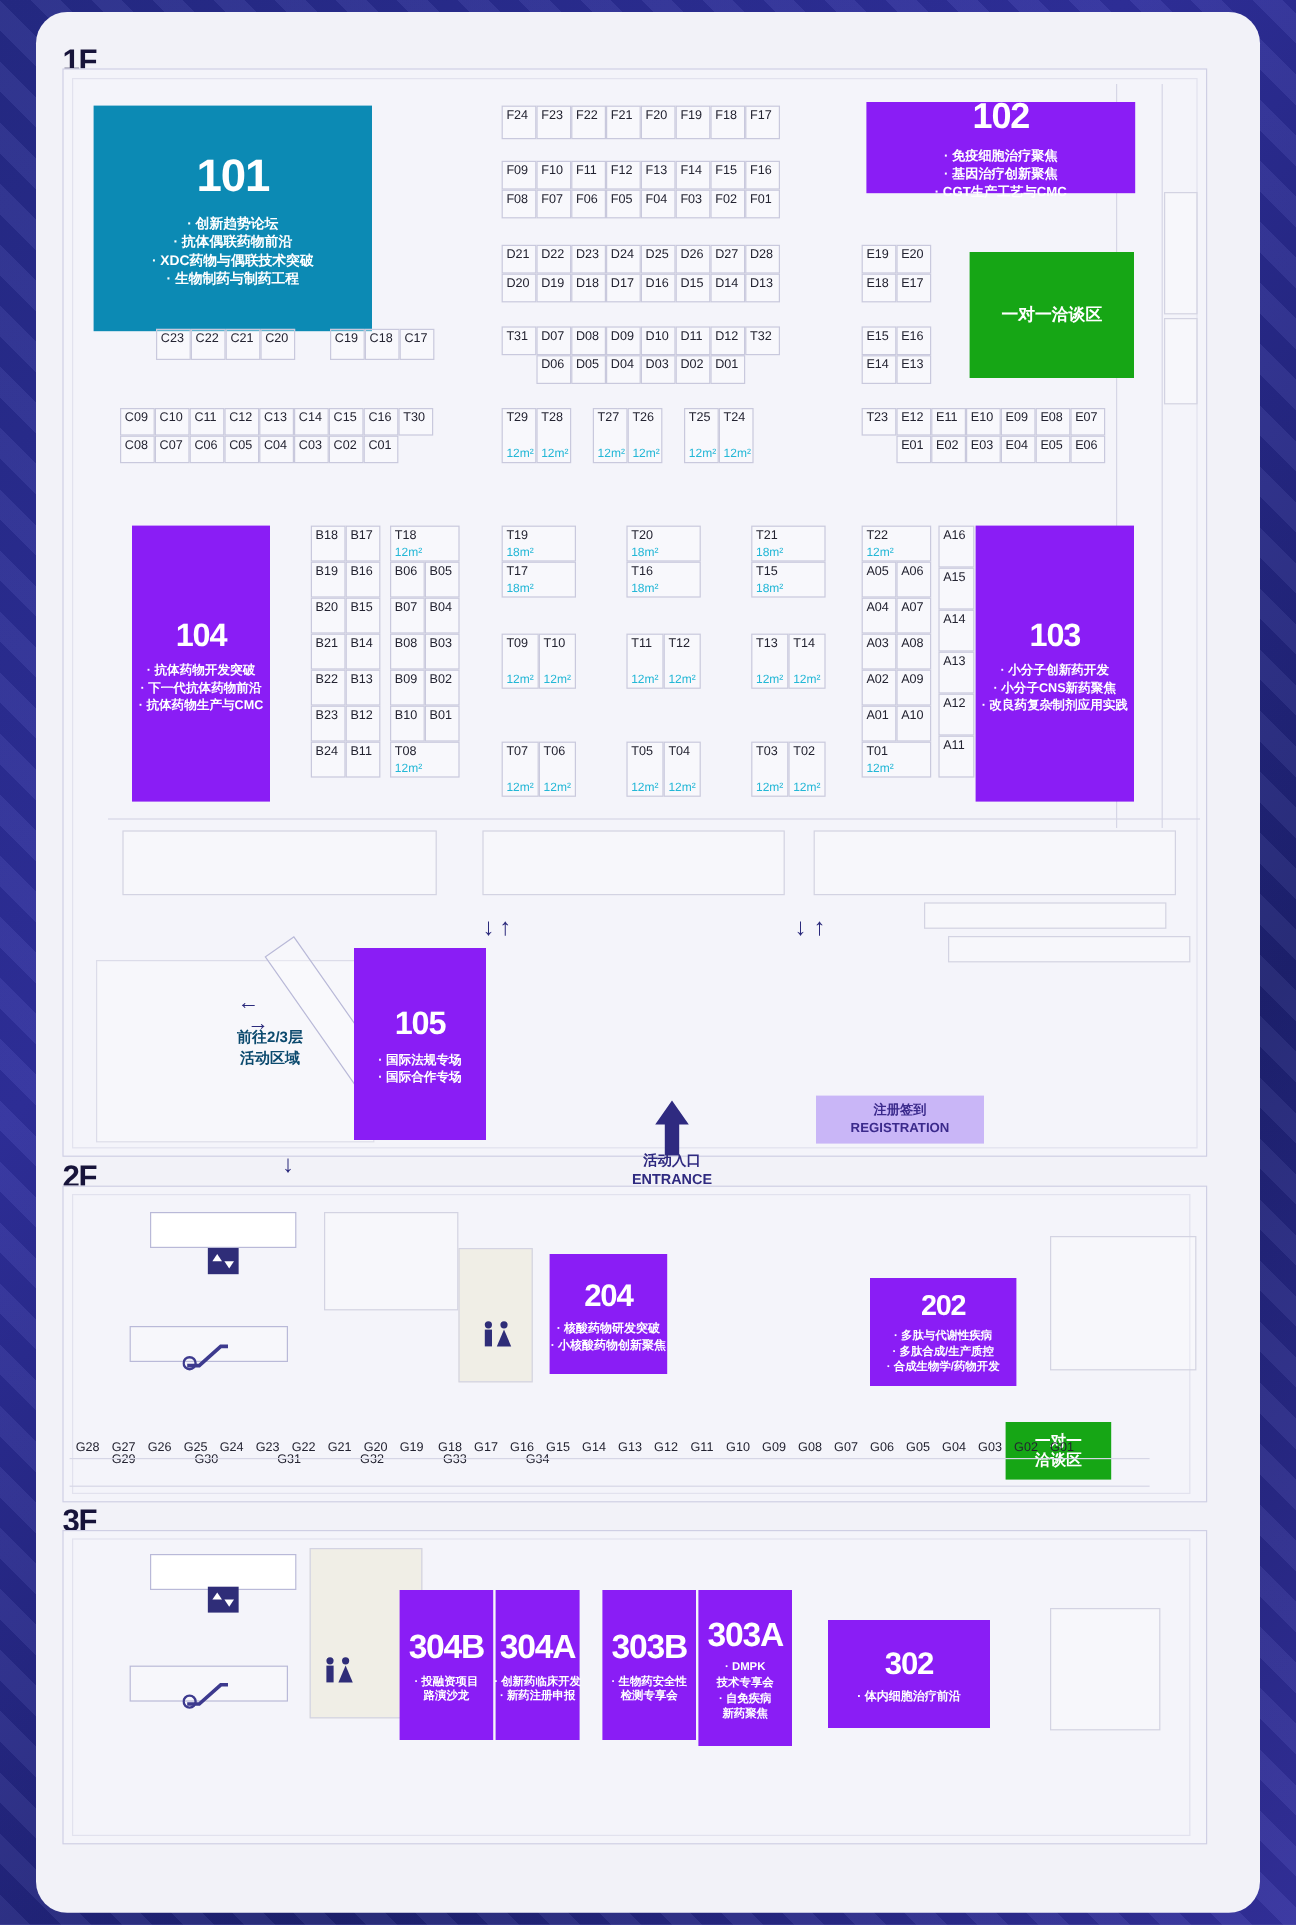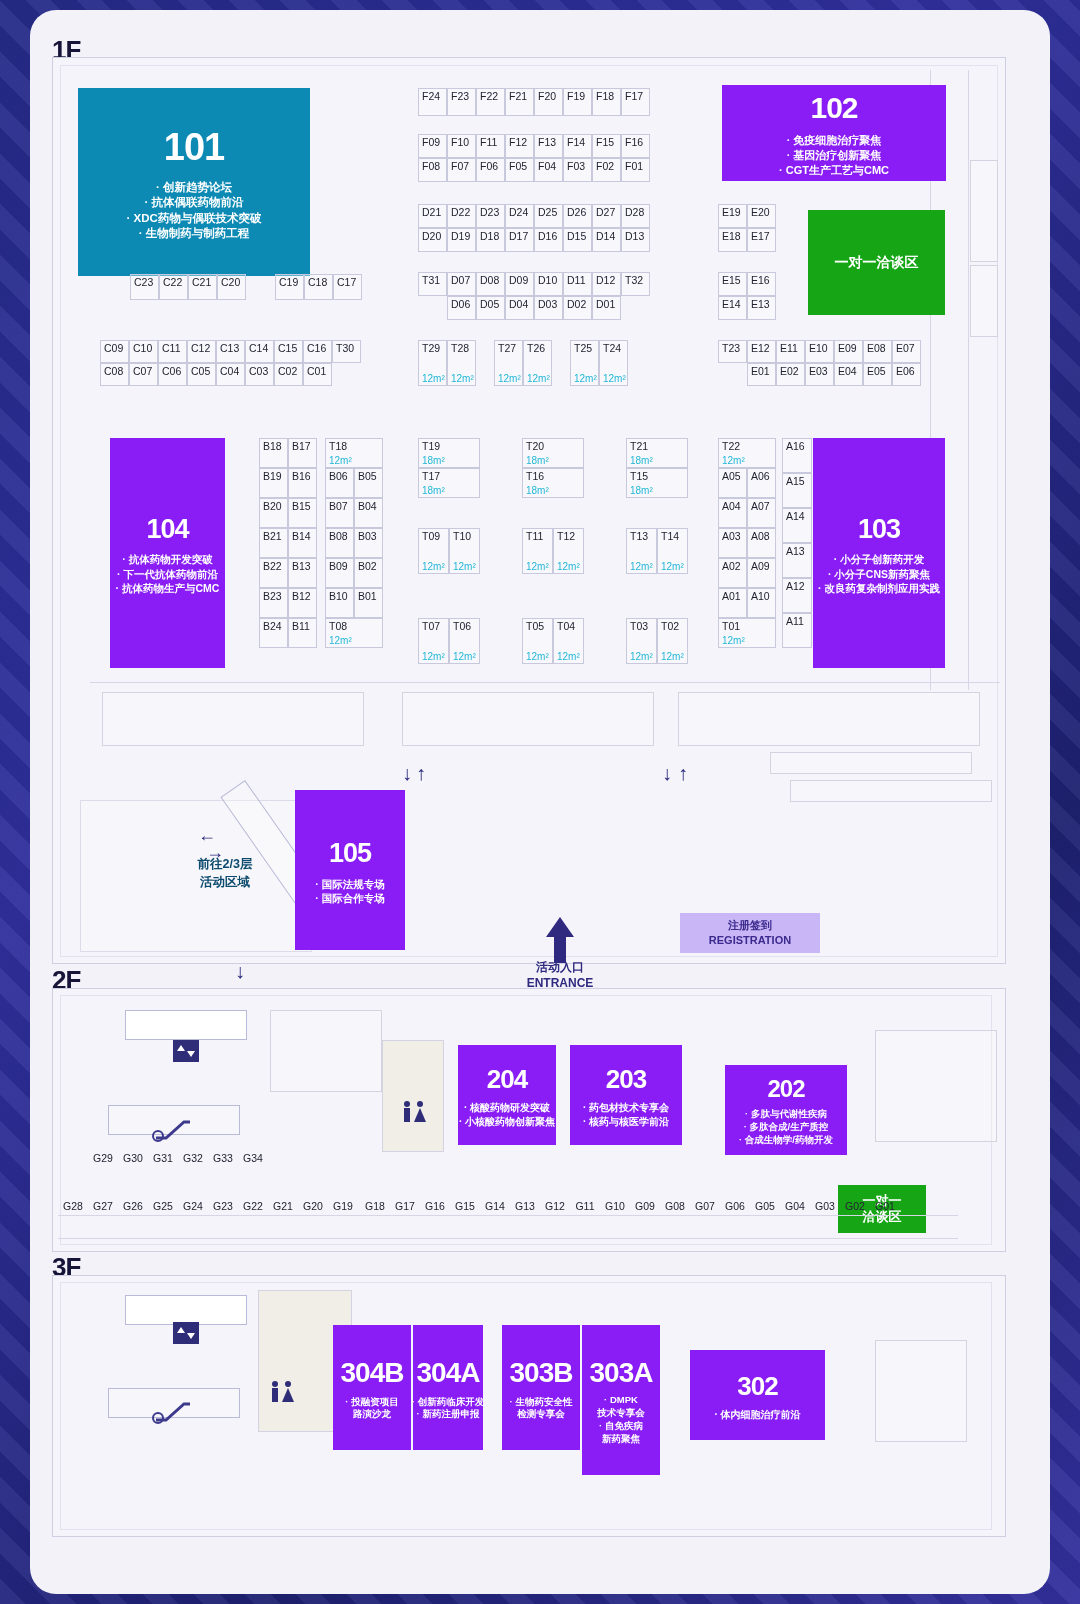--- a/index.html
+++ b/index.html
@@ -97,21 +97,21 @@
   <div class="hall teal" style="left:48px;top:78px;width:232px;height:188px;">
     <div class="num" style="font-size:38px;margin-bottom:6px;">101</div>
     <div class="lines" style="font-size:11.5px;">
       <div>· 创新趋势论坛</div>
       <div>· 抗体偶联药物前沿</div>
       <div>· XDC药物与偶联技术突破</div>
       <div>· 生物制药与制药工程</div>
     </div>
   </div>
 
-  <div class="hall purple" style="left:692px;top:75px;width:224px;height:96px;">
+  <div class="hall purple" style="left:692px;top:75px;width:224px;height:76px;">
     <div class="num" style="font-size:30px;margin-bottom:4px;">102</div>
     <div class="lines" style="font-size:11px;">
       <div>· 免疫细胞治疗聚焦</div>
       <div>· 基因治疗创新聚焦</div>
       <div>· CGT生产工艺与CMC</div>
     </div>
   </div>
 
   <div class="hall green" style="left:778px;top:200px;width:137px;height:105px;">
     <div style="font-size:14px;font-weight:bold;">一对一洽谈区</div>
@@ -799,45 +799,38 @@
   <div class="faint-rect" style="left:845px;top:1020px;width:120px;height:110px;"></div>
 
   <div class="hall purple" style="left:428px;top:1035px;width:98px;height:100px;">
     <div class="num" style="font-size:26px;margin-bottom:4px;">204</div>
     <div class="lines" style="font-size:10px;">
       <div>· 核酸药物研发突破</div>
       <div>· 小核酸药物创新聚焦</div>
     </div>
   </div>
 
-  <div class="hall purple" style="left:540px;top:1035px;width:112px;height:100px;">
-    <div class="num" style="font-size:26px;margin-bottom:4px;">203</div>
-    <div class="lines" style="font-size:10px;">
-      <div>· 药包材技术专享会</div>
-      <div>· 核药与核医学前沿</div>
-    </div>
-  </div>
 
   <div class="hall purple" style="left:695px;top:1055px;width:122px;height:90px;">
     <div class="num" style="font-size:24px;margin-bottom:3px;">202</div>
     <div class="lines" style="font-size:9.5px;">
       <div>· 多肽与代谢性疾病</div>
       <div>· 多肽合成/生产质控</div>
       <div>· 合成生物学/药物开发</div>
     </div>
   </div>
 
   <div class="hall green" style="left:808px;top:1175px;width:88px;height:48px;">
     <div style="font-size:13px;font-weight:bold;line-height:1.25;">
       <div>一对一</div>
       <div>洽谈区</div>
     </div>
   </div>
 
-  <div class="labelrow" id="lr-Gtop" style="left:58px;top:1142px;">
+  <div class="labelrow" id="lr-Gtop" style="left:58px;top:1200px;gap:39px;">
       <span style="width: 30px;">G29</span>
       <span style="width: 30px;">G30</span>
       <span style="width: 30px;">G31</span>
       <span style="width: 30px;">G32</span>
       <span style="width: 30px;">G33</span>
       <span style="width: 30px;">G34</span>
     </div>
   <div class="labelrow" id="lr-Gbl" style="left:28px;top:1190px;">
       <span style="width: 30px;">G28</span>
       <span style="width: 30px;">G27</span>
@@ -917,21 +910,21 @@
   </div>
 
   <div class="hall purple" style="left:472px;top:1315px;width:78px;height:125px;">
     <div class="num" style="font-size:28px;margin-bottom:4px;text-align:center;">303B</div>
     <div class="lines" style="font-size:9.5px;">
       <div>· 生物药安全性</div>
       <div>检测专享会</div>
     </div>
   </div>
 
-  <div class="hall purple" style="left:552px;top:1315px;width:78px;height:150px;">
+  <div class="hall purple" style="left:552px;top:1315px;width:78px;height:130px;">
     <div class="num" style="font-size:28px;margin-bottom:2px;">303A</div>
     <div class="lines" style="font-size:9.5px;">
       <div>· DMPK</div>
       <div>技术专享会</div>
       <div>· 自免疾病</div>
       <div>新药聚焦</div>
     </div>
   </div>
 
   <div class="hall purple" style="left:660px;top:1340px;width:135px;height:90px;">

